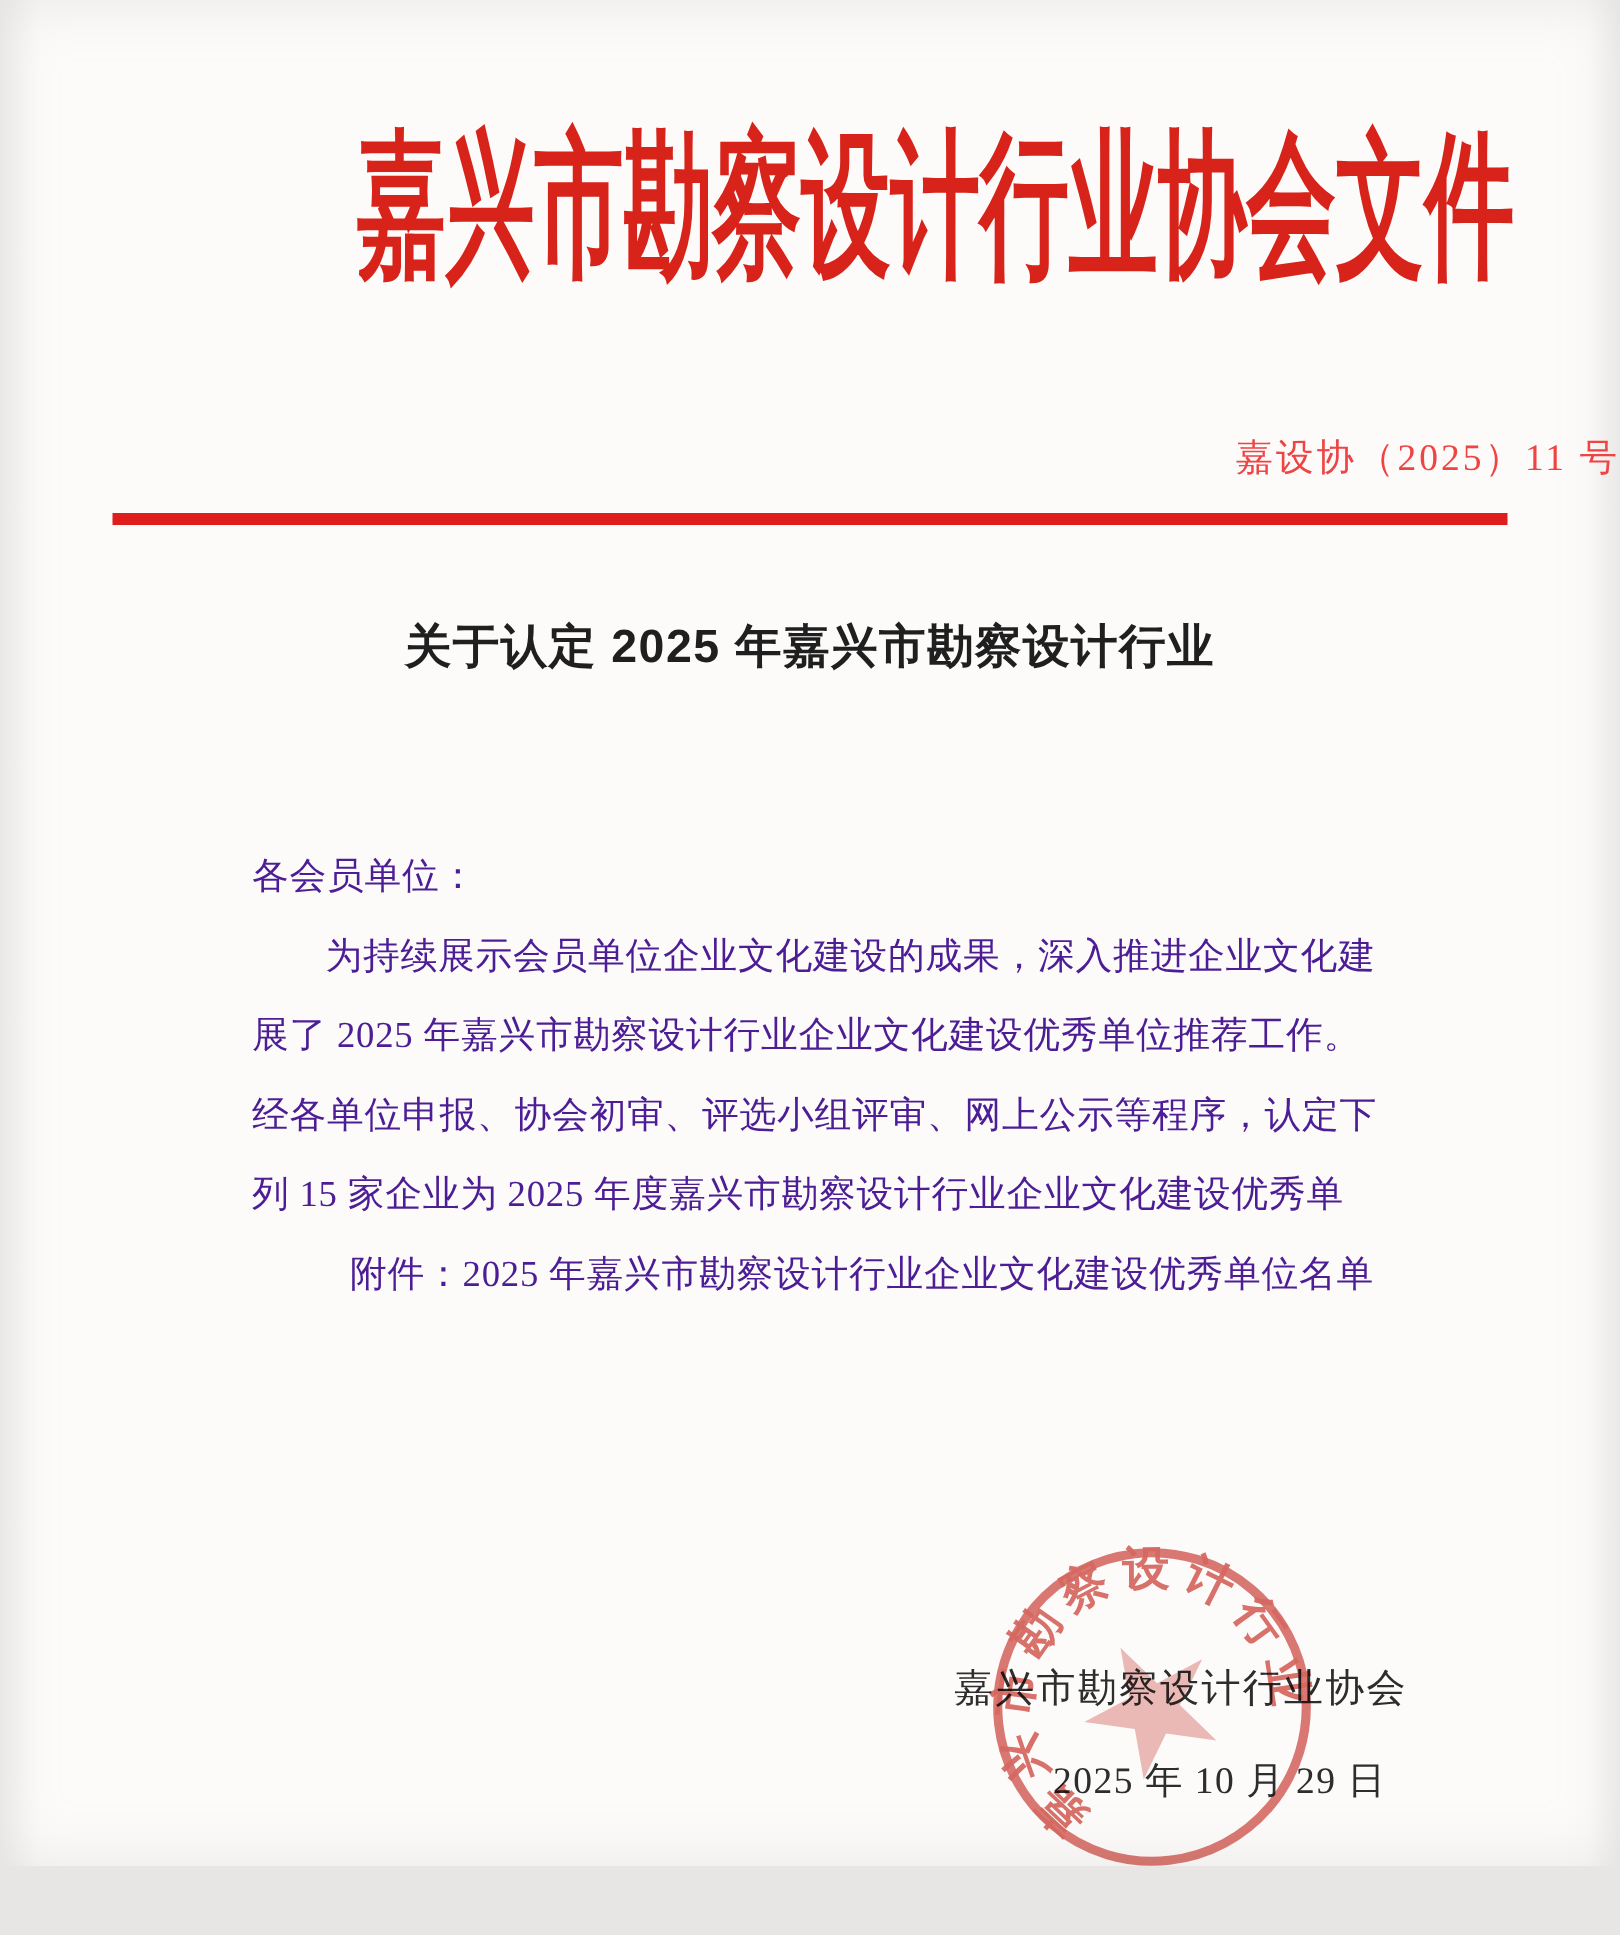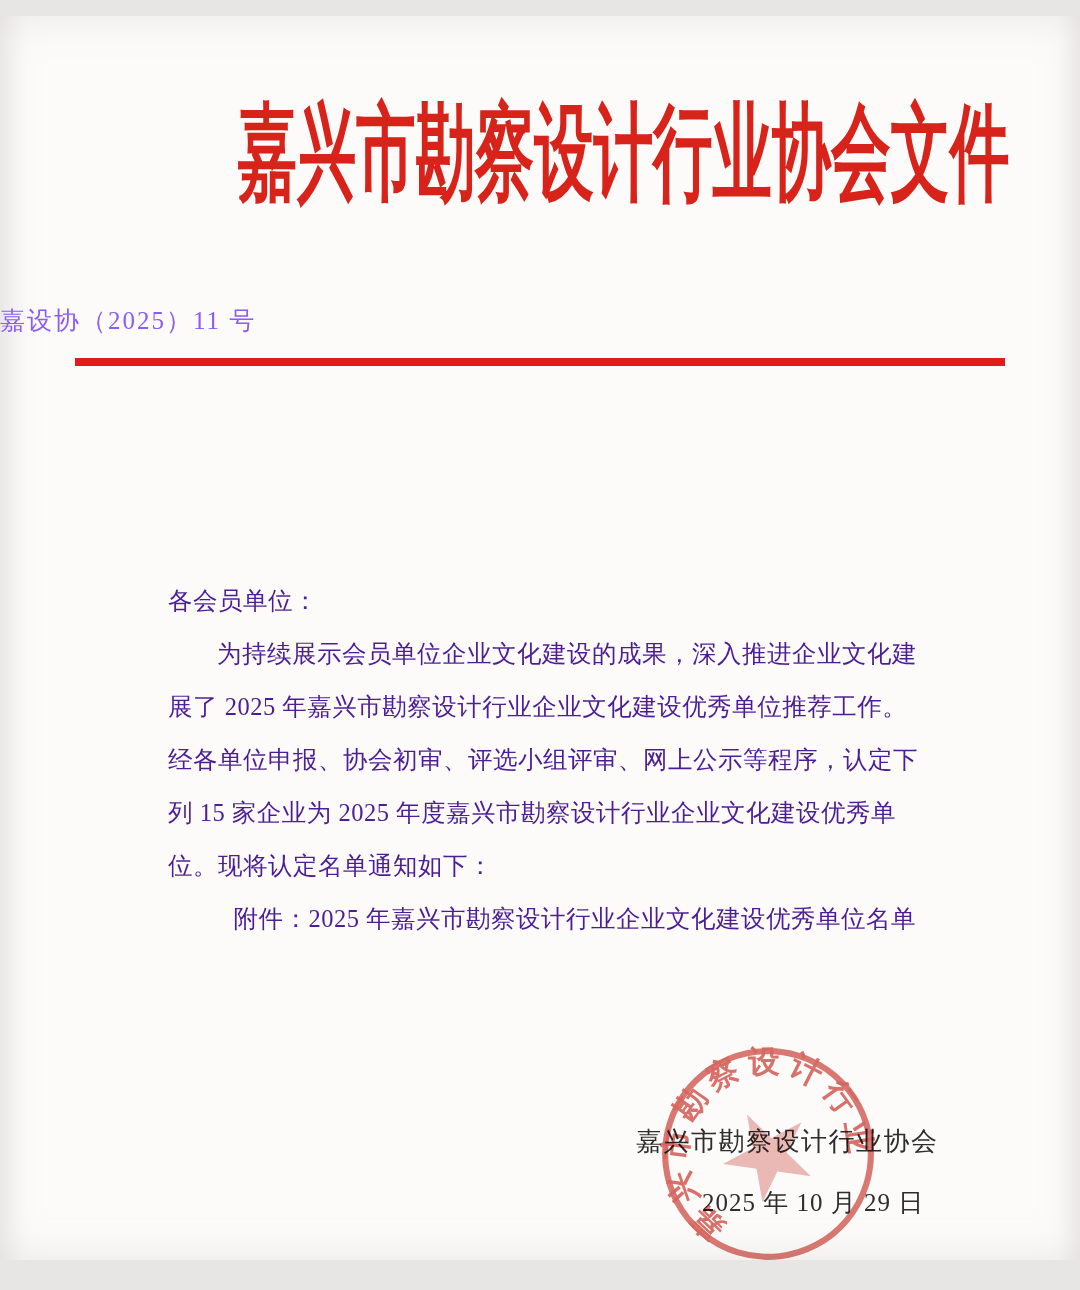--- a/index.html
+++ b/index.html
@@ -5,21 +5,21 @@
   html, body {
     margin: 0;
     padding: 0;
     background: #e8e6e4;
     font-family: "Liberation Serif", serif;
   }
   .page {
     position: relative;
     width: 1080px;
     height: 1244px;
-    margin: 16px auto;
+    margin: 0 auto;
     background: #fcfbfa;
     overflow: hidden;
     box-shadow: inset 0 0 40px rgba(180,175,170,0.25);
   }
   .letterhead {
     position: absolute;
     top: 78px;
     left: 0;
     width: 100%;
     text-align: center;
@@ -30,24 +30,24 @@
     color: #d8231a;
     transform: scaleX(0.56);
     transform-origin: 50% 50%;
     white-space: nowrap;
   }
   .doc-number {
     position: absolute;
     top: 288px;
     left: 0;
     width: 100%;
-    text-align: left;
+    text-align: right;
     font-size: 25px;
     letter-spacing: 2px;
-    color: #8b5cf6;
+    color: #ef4444;
   }
   .red-rule {
     position: absolute;
     top: 342px;
     left: 75px;
     width: 930px;
     height: 8px;
     background: #e01d1d;
   }
   .doc-title {
@@ -141,28 +141,28 @@
 
   <div class="edge-smudge-left"></div>
   <div class="edge-smudge-right"></div>
 
   <div class="letterhead">嘉兴市勘察设计行业协会文件</div>
 
   <div class="doc-number">嘉设协（2025）11 号</div>
 
   <div class="red-rule"></div>
 
+  <div class="doc-title line1">关于认定 2025 年嘉兴市勘察设计行业</div>
 
   <div class="body-block">
     <div class="body-line">各会员单位：</div>
     <div class="body-line indent">为持续展示会员单位企业文化建设的成果，深入推进企业文化建</div>
     <div class="body-line">展了 2025 年嘉兴市勘察设计行业企业文化建设优秀单位推荐工作。</div>
     <div class="body-line">经各单位申报、协会初审、评选小组评审、网上公示等程序，认定下</div>
     <div class="body-line">列 15 家企业为 2025 年度嘉兴市勘察设计行业企业文化建设优秀单</div>
-    <div class="body-line">位。现将认定名单通知如下：</div>
     <div class="body-line indent">附件：2025 年嘉兴市勘察设计行业企业文化建设优秀单位名单</div>
   </div>
 
   <div class="signature">嘉兴市勘察设计行业协会</div>
 
   <div class="sign-date">2025 年 10 月 29 日</div>
 
   <svg class="seal" viewBox="0 0 220 220" aria-hidden="true">
     <circle cx="110" cy="110" r="101" fill="none" stroke="currentColor" stroke-width="6" opacity="0.9"></circle>
     <polygon points="110,66 120.3,97.8 153.7,97.8 126.7,117.4 137,149.2 110,129.6 83,149.2 93.3,117.4 66.3,97.8 99.7,97.8" fill="currentColor" opacity="0.45"></polygon>

